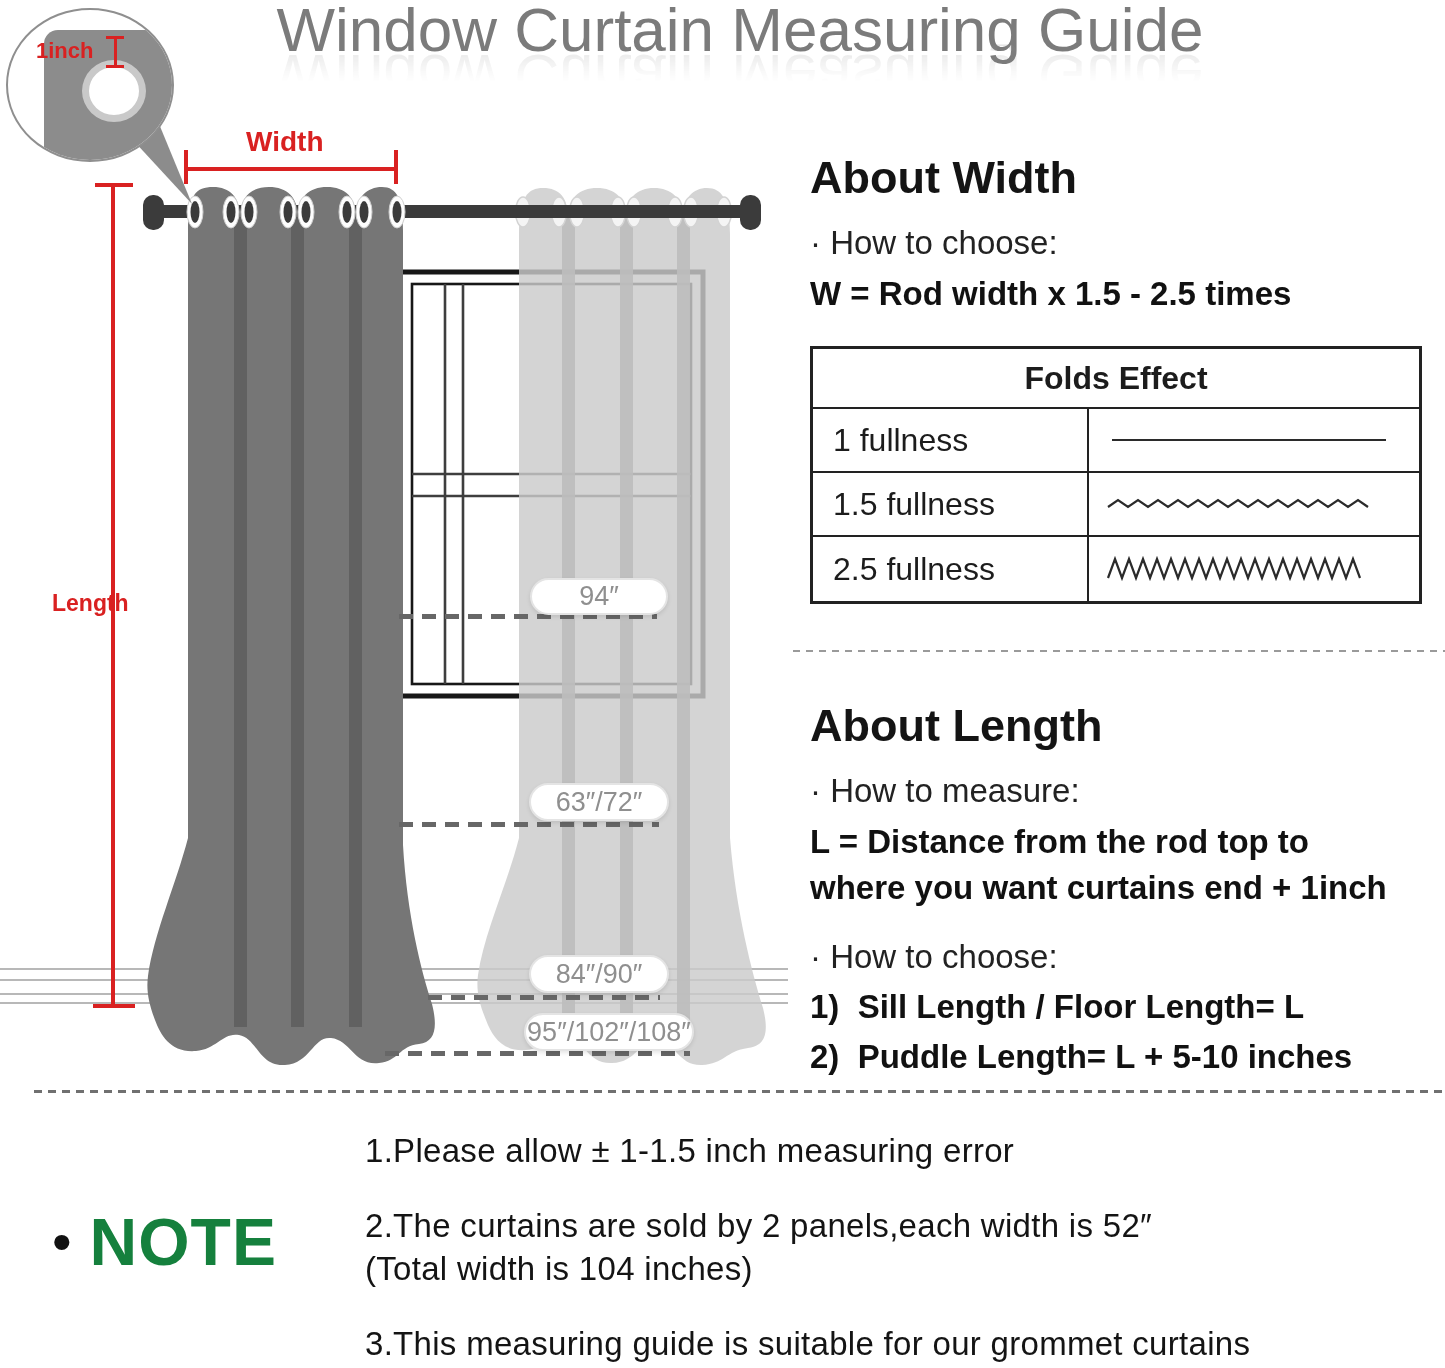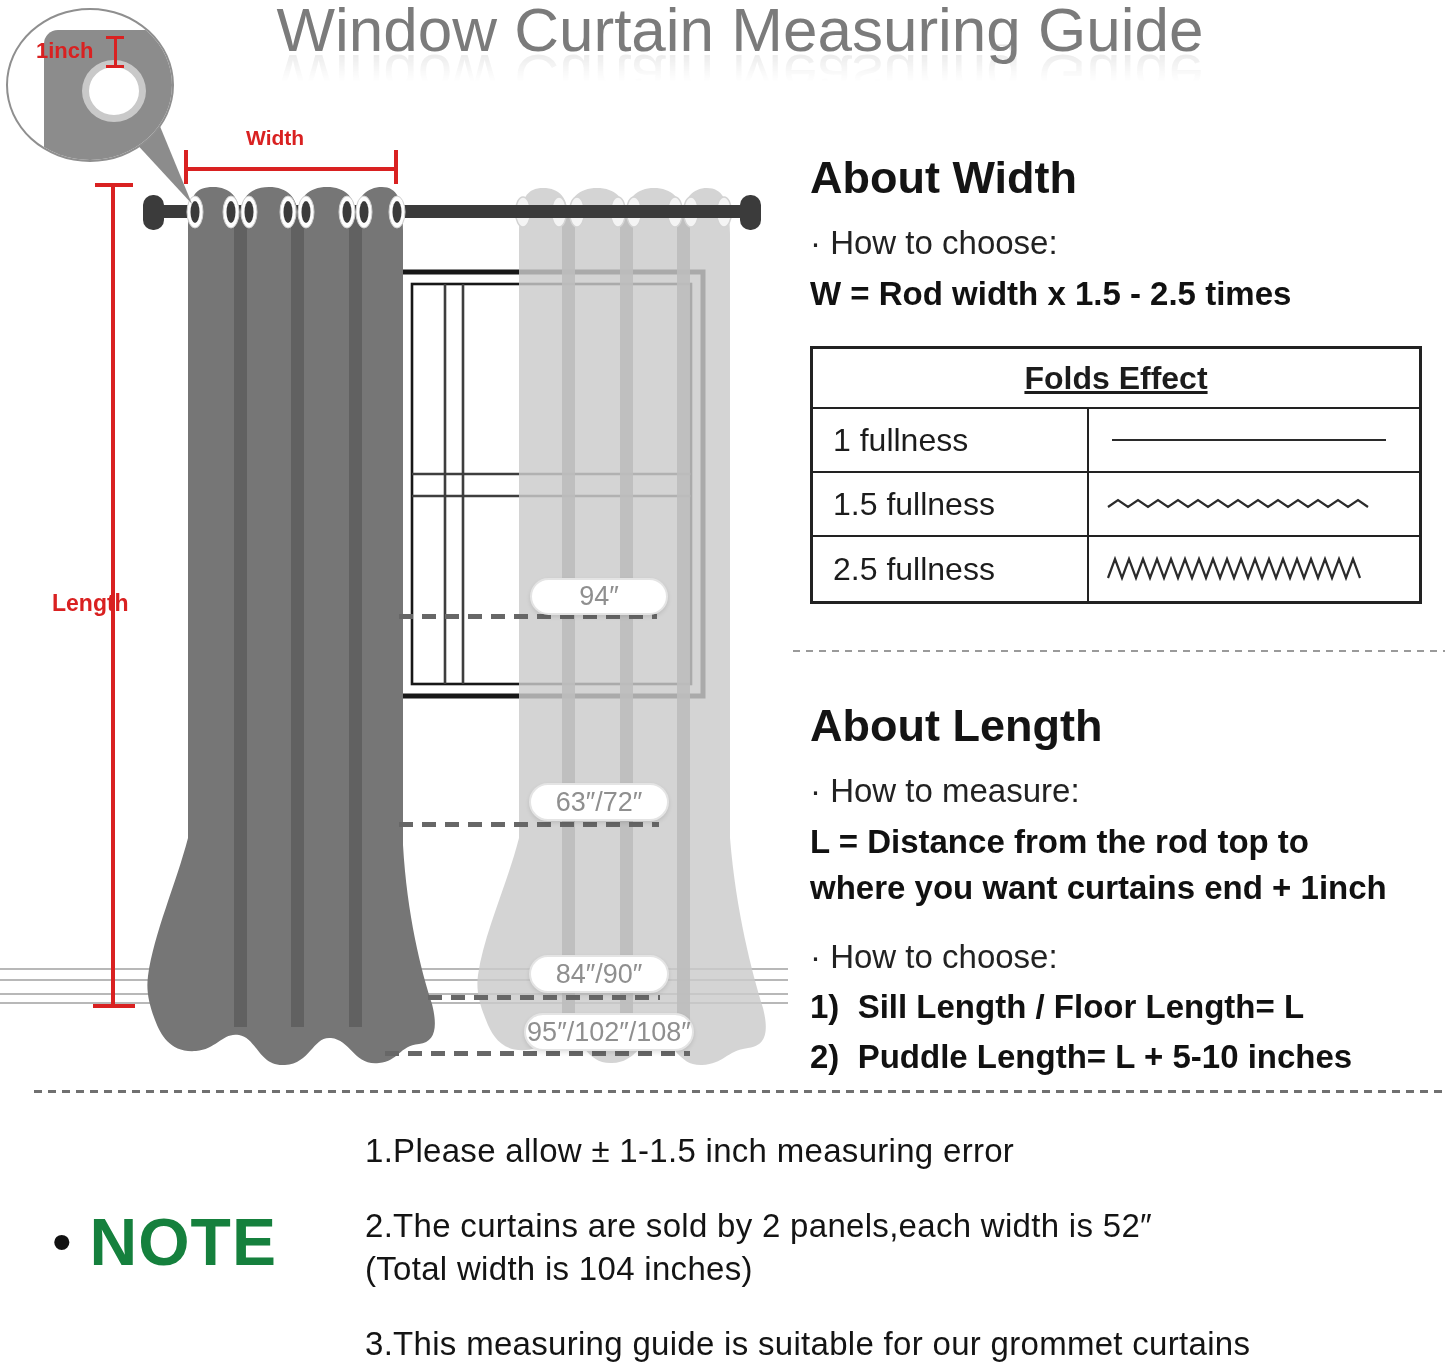--- a/index.html
+++ b/index.html
@@ -28,21 +28,21 @@
   .pill{position:absolute;z-index:6;background:#fff;border:2px solid #e4e4e4;border-radius:999px;
         color:#8f8f8f;font-size:27px;display:flex;align-items:center;justify-content:center;
         box-shadow:0 2px 4px rgba(0,0,0,.10);white-space:nowrap;}
   #pill-54{left:530px;top:578px;width:138px;height:37px;}
   #pill-63{left:529px;top:783px;width:140px;height:38px;}
   #pill-84{left:529px;top:955px;width:140px;height:38px;text-align:center;}
   #pill-95{left:524px;top:1013px;width:170px;height:38px;}
   
   .red{background:#d92121;position:absolute;z-index:7;}
   .red-label{position:absolute;z-index:7;color:#d92121;font-weight:700;white-space:nowrap;}
-  #width-label{left:246px;top:126px;font-size:21px;}
+  #width-label{left:246px;top:126px;font-size:28px;}
   #length-label{left:52px;top:590px;font-size:23px;}
   #width-line{left:186px;top:167px;width:211px;height:3.5px;}
   #width-tick-l{left:184px;top:150px;width:3.5px;height:34px;}
   #width-tick-r{left:394px;top:150px;width:3.5px;height:34px;}
   #length-line{left:111px;top:186px;width:3.5px;height:820px;}
   #length-tick-t{left:95px;top:183px;width:38px;height:3.5px;}
   #length-tick-b{left:93px;top:1004px;width:42px;height:3.5px;}
   
   #mag-tail{position:absolute;left:0;top:0;z-index:4;}
   #magnifier{position:absolute;left:6px;top:8px;width:168px;height:154px;background:#fff;
@@ -66,21 +66,21 @@
   .rcol{position:absolute;left:810px;width:640px;z-index:2;}
   #about-width{top:152px;}
   #about-length{top:700px;}
   .heading{font-size:45px;font-weight:700;color:#141414;letter-spacing:0;}
   .bullet-line{font-size:33px;color:#222;margin-top:20px;}
   .formula{font-size:33px;font-weight:600;color:#111;margin-top:10px;line-height:1.34;}
   .opt{font-size:33px;font-weight:600;color:#111;margin-top:12px;white-space:pre-wrap;}
   
   .ftable{margin-top:30px;width:612px;border:3px solid #222;background:#fff;}
   .fhead{height:60px;display:flex;align-items:center;justify-content:center;
-         font-size:32px;font-weight:600;border-bottom:2.5px solid #222;text-decoration:underline;}
+         font-size:32px;font-weight:600;border-bottom:2.5px solid #222;}
   .frow{display:flex;height:64px;border-bottom:2.5px solid #222;}
   .frow:last-child{border-bottom:none;}
   .fl{width:45.5%;border-right:2.5px solid #222;display:flex;align-items:center;
       padding-left:20px;font-size:32px;}
   .fx{flex:1;display:flex;align-items:center;justify-content:center;}
   
   #note-label{position:absolute;left:52px;top:1200px;height:84px;display:flex;align-items:center;z-index:2;}
   #note-bullet{font-size:56px;color:#111;margin-right:18px;line-height:1;}
   #note-heading{font-size:66px;font-weight:700;color:#15803d;letter-spacing:1px;}
   #note-items{position:absolute;left:365px;top:1130px;width:1080px;z-index:2;}

